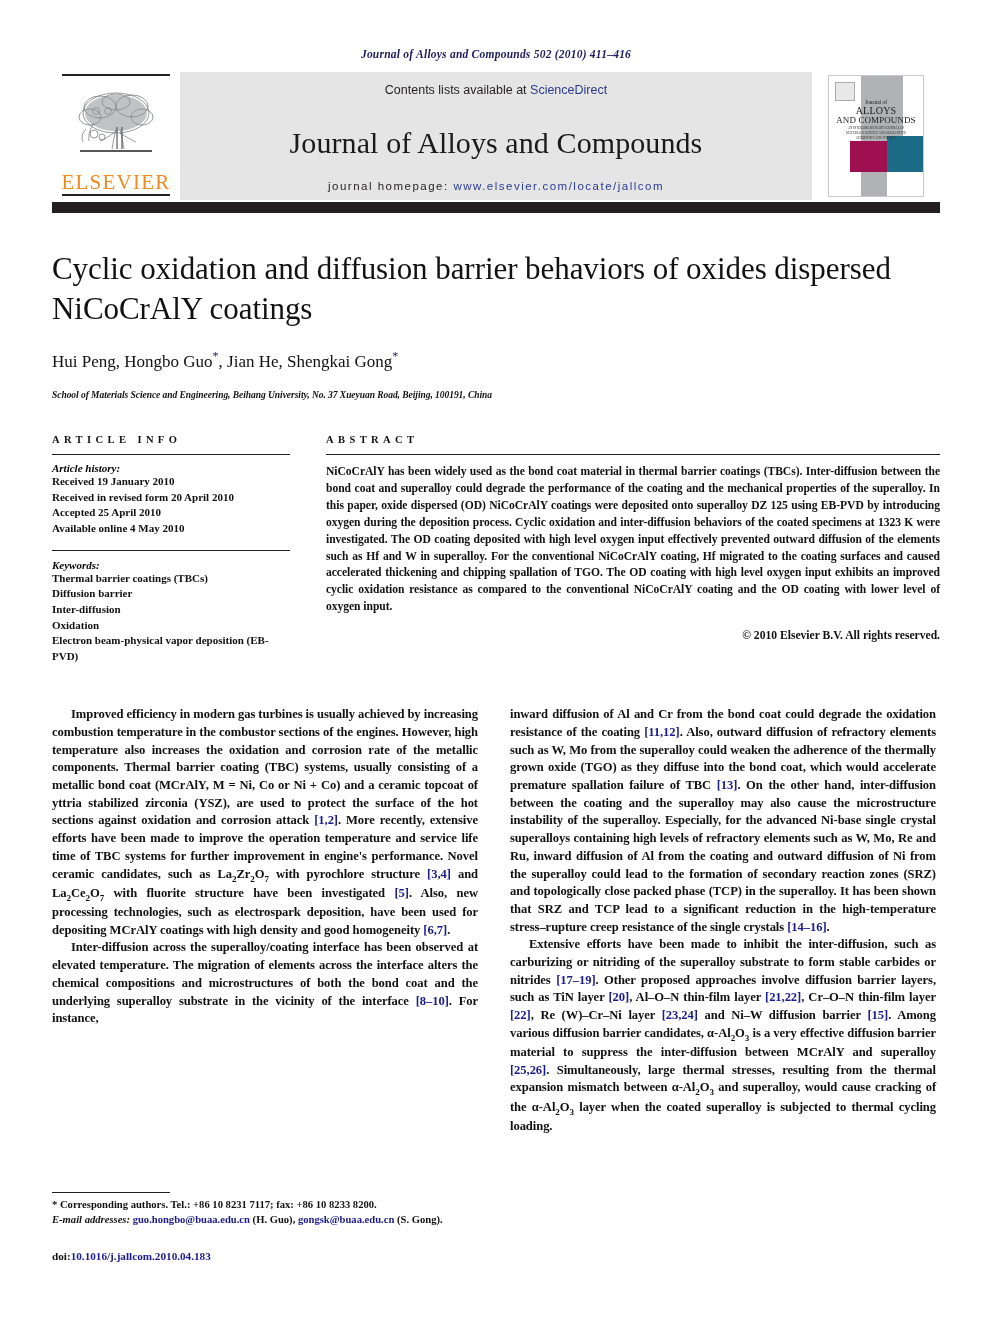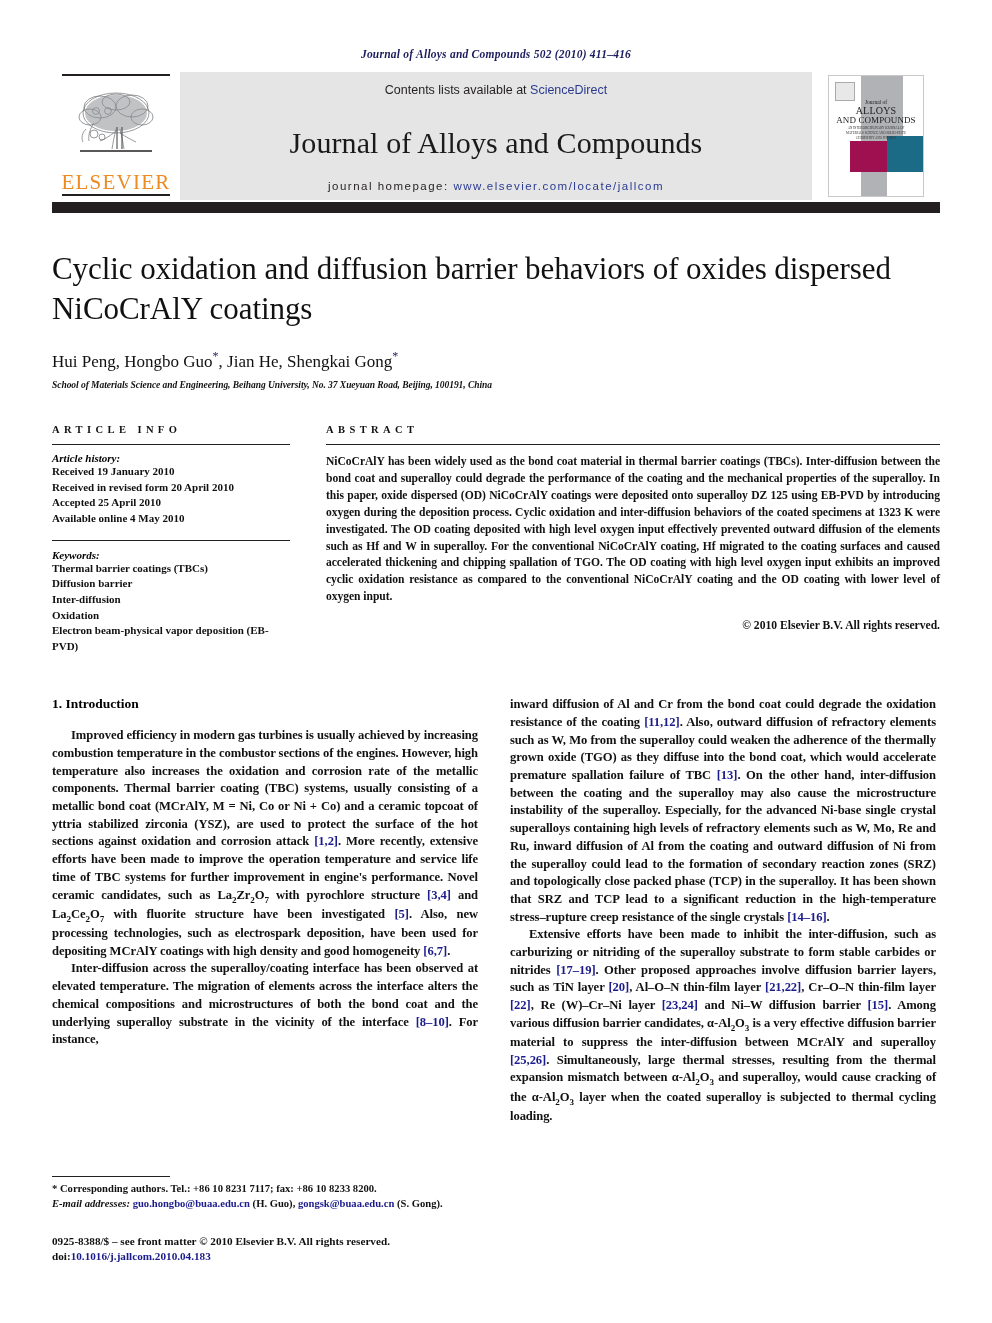--- a/index.html
+++ b/index.html
@@ -157,21 +157,21 @@
     font-size: 17px;
     margin-top: 19px;
     color: #111;
   }
   .authors sup { font-size: 12px; color: #1b1b5e; }
   .affil {
     font-family: "Liberation Serif", serif;
     font-style: italic;
     font-weight: bold;
     font-size: 9.5px;
-    margin-top: 9px;
+    margin-top: 19px;
     color: #111;
     letter-spacing: -0.005em;
   }
 
   
   .info-abs {
     display: flex;
     margin-top: 34px;
     gap: 36px;
   }
@@ -402,21 +402,20 @@
       <div class="rule-thick"></div>
       <div class="abs-body">NiCoCrAlY has been widely used as the bond coat material in thermal barrier coatings (TBCs). Inter-diffusion between the bond coat and superalloy could degrade the performance of the coating and the mechanical properties of the superalloy. In this paper, oxide dispersed (OD) NiCoCrAlY coatings were deposited onto superalloy DZ 125 using EB-PVD by introducing oxygen during the deposition process. Cyclic oxidation and inter-diffusion behaviors of the coated specimens at 1323 K were investigated. The OD coating deposited with high level oxygen input effectively prevented outward diffusion of the elements such as Hf and W in superalloy. For the conventional NiCoCrAlY coating, Hf migrated to the coating surfaces and caused accelerated thickening and chipping spallation of TGO. The OD coating with high level oxygen input exhibits an improved cyclic oxidation resistance as compared to the conventional NiCoCrAlY coating and the OD coating with lower level of oxygen input.</div>
       <div class="copyright">© 2010 Elsevier B.V. All rights reserved.</div>
     </div>
 
   </div>
 
   <div class="body-cols">
 
     <div class="bcol">
-      <div class="sec-title">1. Introduction</div>
       <p class="para" id="L0">Improved efficiency in modern gas turbines is usually achieved by increasing combustion temperature in the combustor sections of the engines. However, high temperature also increases the oxidation and corrosion rate of the metallic components. Thermal barrier coating (TBC) systems, usually consisting of a metallic bond coat (MCrAlY, M = Ni, Co or Ni + Co) and a ceramic topcoat of yttria stabilized zirconia (YSZ), are used to protect the surface of the hot sections against oxidation and corrosion attack <span class="cit">[1,2]</span>. More recently, extensive efforts have been made to improve the operation temperature and service life time of TBC systems for further improvement in engine's performance. Novel ceramic candidates, such as La<sub>2</sub>Zr<sub>2</sub>O<sub>7</sub> with pyrochlore structure <span class="cit">[3,4]</span> and La<sub>2</sub>Ce<sub>2</sub>O<sub>7</sub> with fluorite structure have been investigated <span class="cit">[5]</span>. Also, new processing technologies, such as electrospark deposition, have been used for depositing MCrAlY coatings with high density and good homogeneity <span class="cit">[6,7]</span>.</p>
       <p class="para" id="L1">Inter-diffusion across the superalloy/coating interface has been observed at elevated temperature. The migration of elements across the interface alters the chemical compositions and microstructures of both the bond coat and the underlying superalloy substrate in the vicinity of the interface <span class="cit">[8–10]</span>. For instance,</p>
     </div>
 
     <div class="bcol">
       <p class="para noindent" id="R0">inward diffusion of Al and Cr from the bond coat could degrade the oxidation resistance of the coating <span class="cit">[11,12]</span>. Also, outward diffusion of refractory elements such as W, Mo from the superalloy could weaken the adherence of the thermally grown oxide (TGO) as they diffuse into the bond coat, which would accelerate premature spallation failure of TBC <span class="cit">[13]</span>. On the other hand, inter-diffusion between the coating and the superalloy may also cause the microstructure instability of the superalloy. Especially, for the advanced Ni-base single crystal superalloys containing high levels of refractory elements such as W, Mo, Re and Ru, inward diffusion of Al from the coating and outward diffusion of Ni from the superalloy could lead to the formation of secondary reaction zones (SRZ) and topologically close packed phase (TCP) in the superalloy. It has been shown that SRZ and TCP lead to a significant reduction in the high-temperature stress–rupture creep resistance of the single crystals <span class="cit">[14–16]</span>.</p>
       <p class="para" id="R1">Extensive efforts have been made to inhibit the inter-diffusion, such as carburizing or nitriding of the superalloy substrate to form stable carbides or nitrides <span class="cit">[17–19]</span>. Other proposed approaches involve diffusion barrier layers, such as TiN layer <span class="cit">[20]</span>, Al–O–N thin-film layer <span class="cit">[21,22]</span>, Cr–O–N thin-film layer <span class="cit">[22]</span>, Re (W)–Cr–Ni layer <span class="cit">[23,24]</span> and Ni–W diffusion barrier <span class="cit">[15]</span>. Among various diffusion barrier candidates, α-Al<sub>2</sub>O<sub>3</sub> is a very effective diffusion barrier material to suppress the inter-diffusion between MCrAlY and superalloy <span class="cit">[25,26]</span>. Simultaneously, large thermal stresses, resulting from the thermal expansion mismatch between α-Al<sub>2</sub>O<sub>3</sub> and superalloy, would cause cracking of the α-Al<sub>2</sub>O<sub>3</sub> layer when the coated superalloy is subjected to thermal cycling loading.</p>
     </div>
 
   </div>
@@ -425,18 +424,17 @@
     <div class="fn-rule"></div>
     <div class="fn">* Corresponding authors. Tel.: +86 10 8231 7117; fax: +86 10 8233 8200.</div>
     <div class="fn">
       <span class="em">E-mail addresses:</span>
       <span class="mail">guo.hongbo@buaa.edu.cn</span>
       <span>(H. Guo),</span>
       <span class="mail">gongsk@buaa.edu.cn</span>
       <span>(S. Gong).</span>
     </div>
     <div class="issn">
-      <div>0925-8388/$ – see front matter © 2010 Elsevier B.V. All rights reserved.</div>
       <div><span>doi:</span><span class="doi">10.1016/j.jallcom.2010.04.183</span></div>
     </div>
   </div>
 
 </div>
 
 </body></html>

